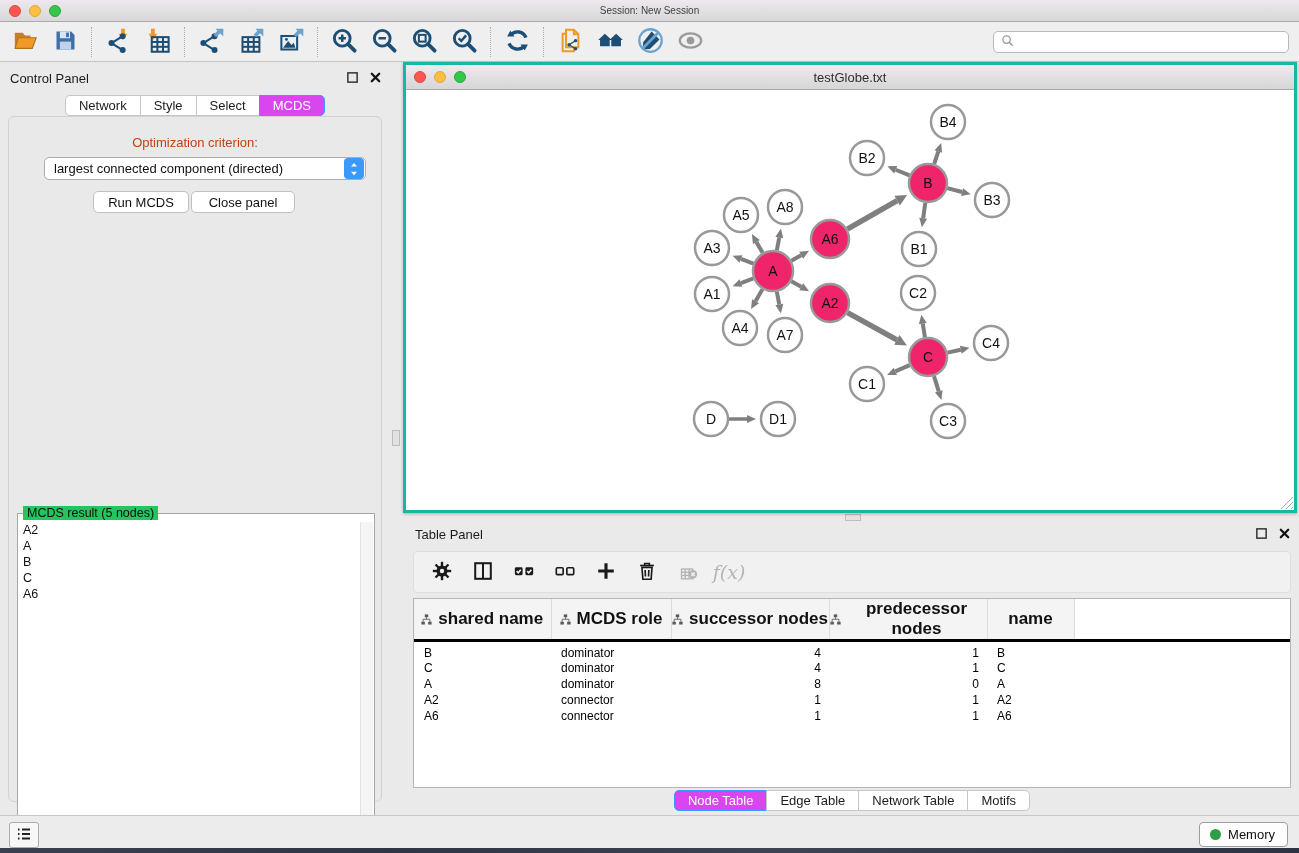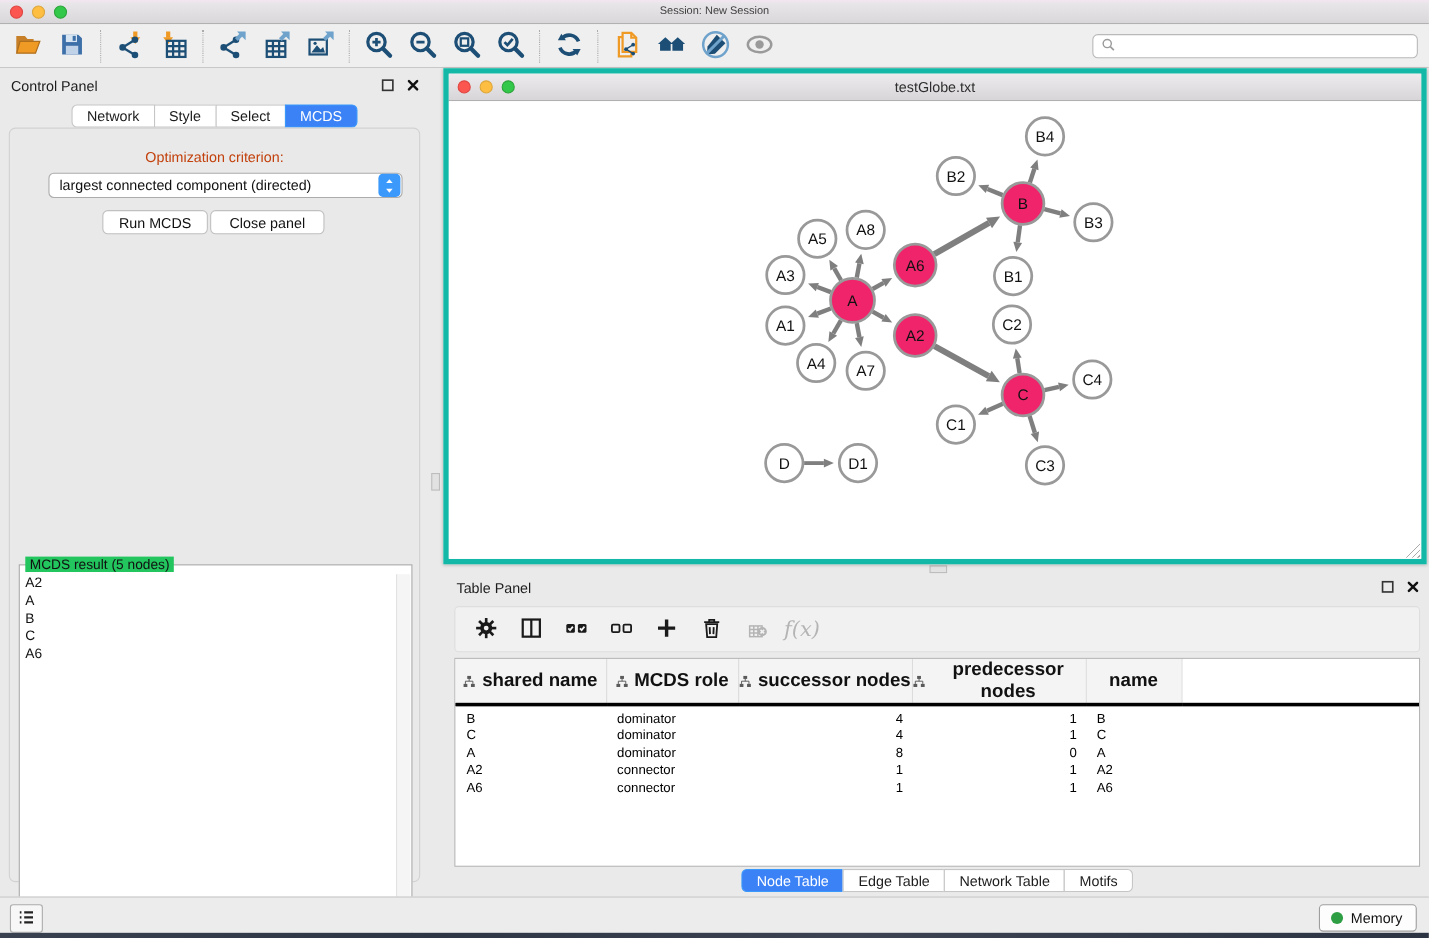--- a/index.html
+++ b/index.html
@@ -42,21 +42,21 @@
   .panel-title { position:absolute; left:10px; top:3px; font-size:13px; color:#1c1c1c; }
   .panel-btns { position:absolute; right:8px; top:3px; display:flex; gap:10px; }
   .panel-btns span { width:13px; height:13px; display:inline-flex; }
   .panel-btns svg { width:13px; height:13px; }
 
   #cp-tabs { position:absolute; left:0; top:33px; width:100%; display:flex; justify-content:center; }
   .seg-tab { height:21px; line-height:20px; padding:0 13px; background:#fff; border:1px solid #C6C6C6;
     margin-left:-1px; font-size:13px; color:#1c1c1c; }
   .seg-tab:first-child { border-radius:5px 0 0 5px; margin-left:0; }
   .seg-tab:last-child { border-radius:0 5px 5px 0; }
-  .seg-tab.active { background:#3b82f6; border-color:#3B99FC; color:#fff; }
+  .seg-tab.active { background:#d946ef; border-color:#3B99FC; color:#fff; }
 
   #cp-body { position:absolute; left:8px; top:54px; width:374px; height:686px;
     background:#E9E9E9; border:1px solid #D2D2D2; border-radius:6px; }
   #opt-label { position:absolute; left:0; top:18px; width:100%; text-align:center; font-size:13px; color:#c2410c; }
   #criterion-combo { position:absolute; left:35px; top:40px; width:322px; height:23px; background:#fff;
     border:1px solid #ACACAC; border-radius:5px; display:flex; align-items:center; }
   #criterion-combo .val { flex:1; padding-left:9px; font-size:13px; color:#111; white-space:nowrap; overflow:hidden; }
   #criterion-combo .stepper { width:20px; height:21px; margin-right:1px; background:#3B99FC; border-radius:4px;
     display:flex; align-items:center; justify-content:center; }
   .cp-btn { position:absolute; top:74px; height:22px; background:#fff; border:1px solid #C0C0C0;
@@ -72,21 +72,21 @@
   .mcds-item { font-size:12.5px; line-height:16px; padding-left:4px; color:#111; }
   #mcds-scroll { position:absolute; right:1px; top:8px; width:13px; bottom:1px;
     background:#F5F5F5; border-left:1px solid #E2E2E2; }
 
   
   #v-splitter { left:392px; top:368px; width:8px; height:16px; background:#E2E2E2; border:1px solid #BDBDBD; }
   #h-splitter { left:845px; top:452px; width:16px; height:7px; background:#E2E2E2; border:1px solid #BDBDBD; }
 
   
   #net-window { left:403px; top:0; width:894px; height:451px; background:#fff;
-    border:5px solid #14b8a6; box-shadow:0 1px 3px rgba(0,0,0,.25); }
+    border:3px solid #14b8a6; box-shadow:0 1px 3px rgba(0,0,0,.25); }
   #net-titlebar { position:absolute; left:0; top:0; width:100%; height:25px;
     background:linear-gradient(#EDEBED,#D7D5D7); border-bottom:1px solid #A8A8A8; }
   #net-titlebar .title { position:absolute; left:0; right:0; top:0; height:25px; line-height:25px;
     text-align:center; font-size:13px; color:#2F2F2F; }
   #net-canvas { position:absolute; left:0; top:25px; right:0; bottom:0; background:#fff; }
   #graph-svg { width:100%; height:100%; }
   #net-grip { position:absolute; right:1px; bottom:1px; width:13px; height:13px;
     background:
       linear-gradient(135deg, transparent 0 50%, #AAA 50% 55%, transparent 55% 70%, #AAA 70% 75%, transparent 75% 90%, #AAA 90% 95%, transparent 95%); }
 

